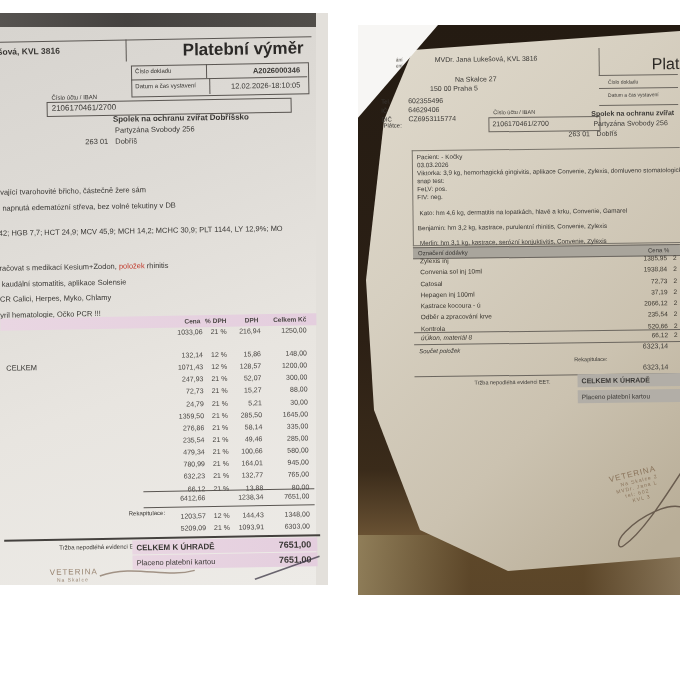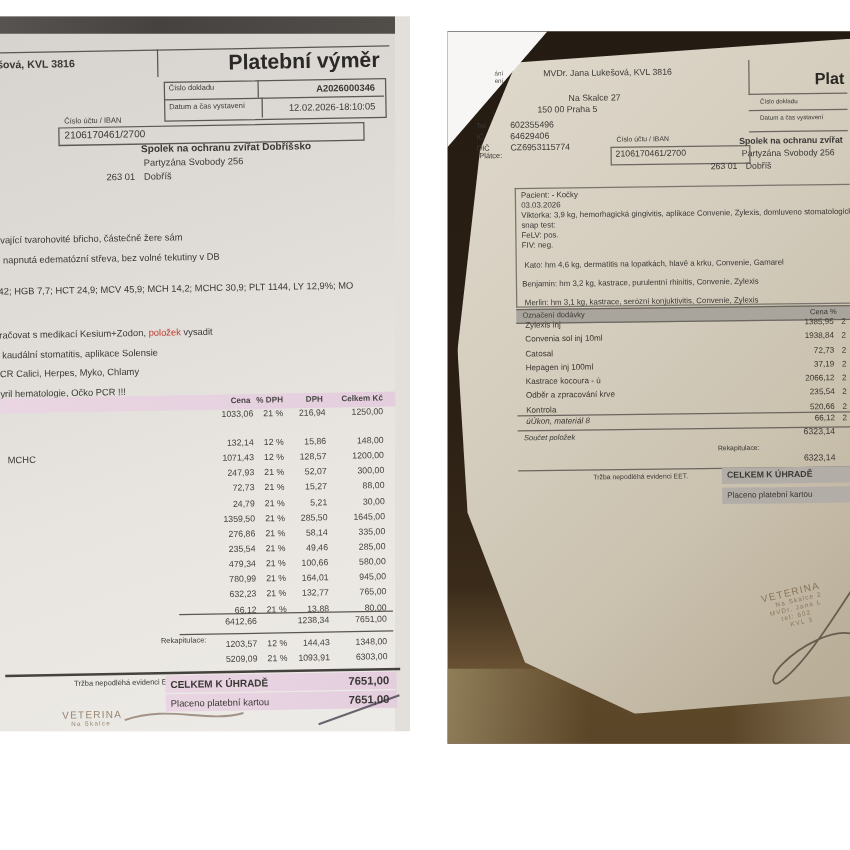--- a/index.html
+++ b/index.html
@@ -70,39 +70,39 @@
       <div class="abs t" style="left:55px;top:89px;font-size:8px;">2106170461/2700</div>
 
       <div class="abs t" style="left:116px;top:101px;font-size:8px;font-weight:bold;">Spolek na ochranu zvířat  Dobříšsko</div>
       <div class="abs t" style="left:118px;top:112px;font-size:7.5px;">Partyzána Svobody 256</div>
       <div class="abs t" style="left:88px;top:123px;font-size:7.5px;">263 01</div>
       <div class="abs t" style="left:118px;top:123px;font-size:7.5px;">Dobříš</div>
 
       <div class="abs t" style="left:2px;top:172px;font-size:7.5px;">vající tvarohovité břicho, částečně žere sám</div>
       <div class="abs t" style="left:4px;top:188px;font-size:7.5px;">napnutá edematózní střeva, bez volné tekutiny v DB</div>
       <div class="abs t" style="left:0;top:213px;font-size:7.5px;">42; HGB 7,7; HCT 24,9; MCV 45,9; MCH 14,2; MCHC 30,9; PLT 1144, LY 12,9%; MO</div>
-      <div class="abs t" style="left:0;top:248px;font-size:7.5px;"><span>račovat s medikací Kesium+Zodon, </span><span style="color:#c0392b;">položek</span><span> vysadit</span></div>
+      <div class="abs t" style="left:0;top:248px;font-size:7.5px;"><span>račovat s medikací Kesium+Zodon, </span><span style="color:#c0392b;">položek</span><span> rhinitis</span></div>
       <div class="abs t" style="left:2px;top:264px;font-size:7.5px;">kaudální stomatitis, aplikace Solensie</div>
       <div class="abs t" style="left:0;top:279px;font-size:7.5px;">CR Calici, Herpes, Myko, Chlamy</div>
       <div class="abs t" style="left:0;top:295px;font-size:7.5px;">yril hematologie,  Očko PCR !!!</div>
 
       <div class="abs pinkband" style="left:0;top:303px;width:316px;height:12px;">
         <span class="cc hdr" style="left:90px;width:110px;top:2px;font-weight:bold;">Cena</span>
         <span class="cc hdr" style="left:150px;width:76px;top:2px;font-weight:bold;">% DPH</span>
         <span class="cc hdr" style="left:178px;width:80px;top:2px;font-weight:bold;">DPH</span>
         <span class="cc hdr" style="left:206px;width:100px;top:2px;font-weight:bold;">Celkem Kč</span>
       </div>
 
       <div class="abs lrow" style="left:0;top:316px;width:316px;">
         <span class="cc c-cena">1033,06</span>
         <span class="cc c-pct">21 %</span>
         <span class="cc c-dph">216,94</span>
         <span class="cc c-tot">1250,00</span>
       </div>
-      <div class="abs t" style="left:5px;top:348px;font-size:7.5px;">MCHC</div>
+      <div class="abs t" style="left:5px;top:348px;font-size:7.5px;">CELKEM</div>
 
       <div class="abs" style="left:0;top:339px;width:316px;">
           <div class="lrow">
           <span class="cc c-cena">132,14</span>
           <span class="cc c-pct">12 %</span>
           <span class="cc c-dph">15,86</span>
           <span class="cc c-tot">148,00</span>
         </div>
           <div class="lrow">
           <span class="cc c-cena">1071,43</span>
@@ -228,21 +228,21 @@
       <div class="abs t" style="left:52px;top:71px;font-size:7px;">602355496</div>
       <div class="abs t" style="left:25px;top:81px;font-size:6px;">IČ</div>
       <div class="abs t" style="left:52px;top:80px;font-size:7px;">64629406</div>
       <div class="abs t" style="left:25px;top:90px;font-size:6px;">DIČ</div>
       <div class="abs t" style="left:52px;top:89px;font-size:7px;">CZ6953115774</div>
       <div class="abs t" style="left:137px;top:84px;font-size:5.5px;">Číslo účtu / IBAN</div>
       <div class="abs" style="left:132px;top:92px;width:110px;height:13px;border:1px solid #6b665f;"></div>
       <div class="abs t" style="left:136px;top:95px;font-size:7px;">2106170461/2700</div>
 
       <div class="abs rline" style="left:243px;top:24px;width:1px;height:28px;"></div>
-      <div class="abs t" style="left:296px;top:32px;font-size:13px;font-weight:bold;color:#2b2824;">Plat</div>
+      <div class="abs t" style="left:296px;top:32px;font-size:16px;font-weight:normal;color:#2b2824;">Plat</div>
       <div class="abs rline" style="left:243px;top:51px;width:79px;height:1px;"></div>
       <div class="abs t" style="left:252px;top:55px;font-size:5px;">Číslo dokladu</div>
       <div class="abs rline" style="left:243px;top:64px;width:79px;height:1px;"></div>
       <div class="abs t" style="left:252px;top:68px;font-size:5px;">Datum a čas vystavení</div>
       <div class="abs rline" style="left:243px;top:81px;width:79px;height:1px;"></div>
 
       <div class="abs t" style="left:27px;top:96px;font-size:6px;">Plátce:</div>
       <div class="abs t" style="left:235px;top:86px;font-size:7px;font-weight:bold;">Spolek na ochranu zvířat</div>
       <div class="abs t" style="left:237px;top:96px;font-size:7px;">Partyzána Svobody 256</div>
       <div class="abs t" style="left:212px;top:106px;font-size:7px;">263 01</div>

